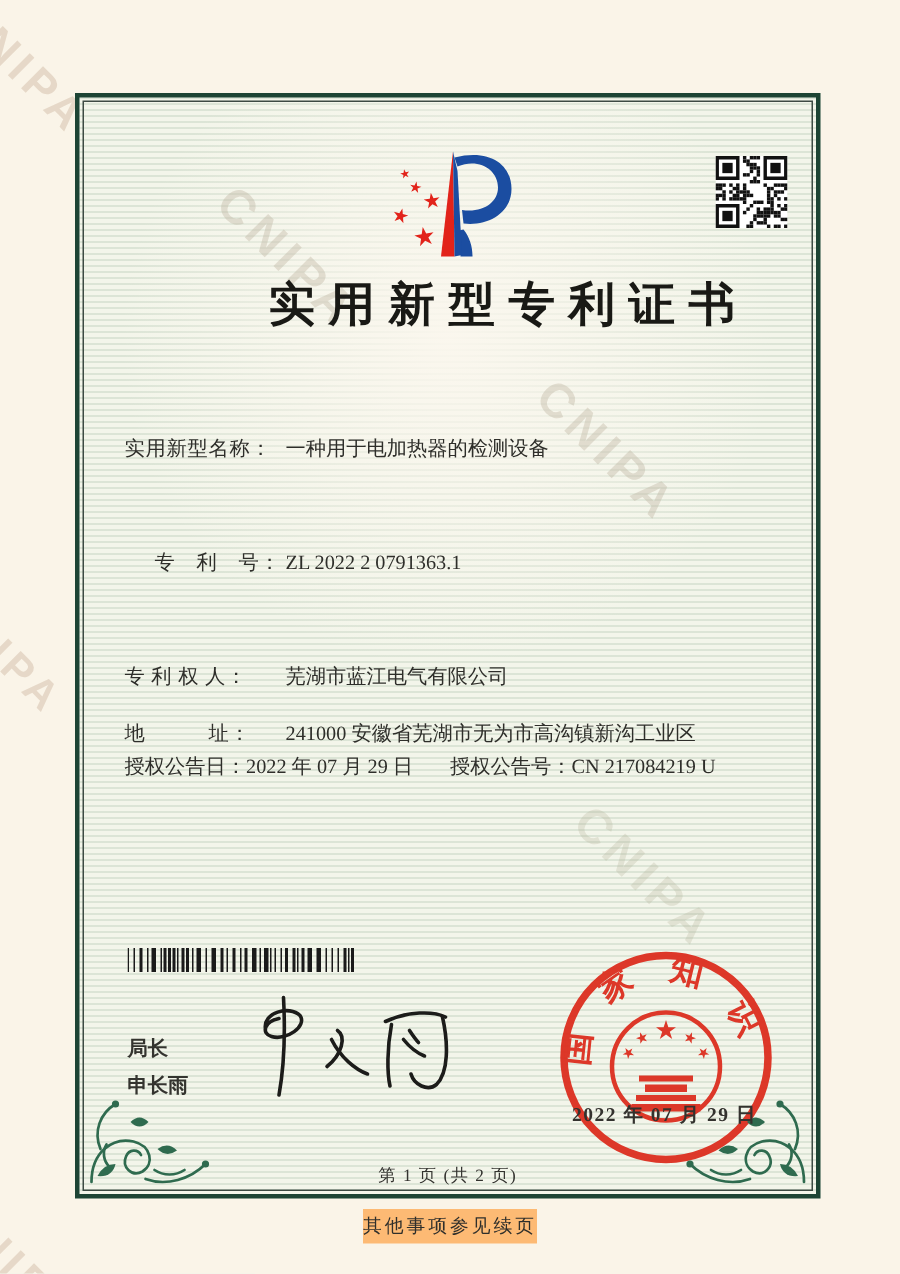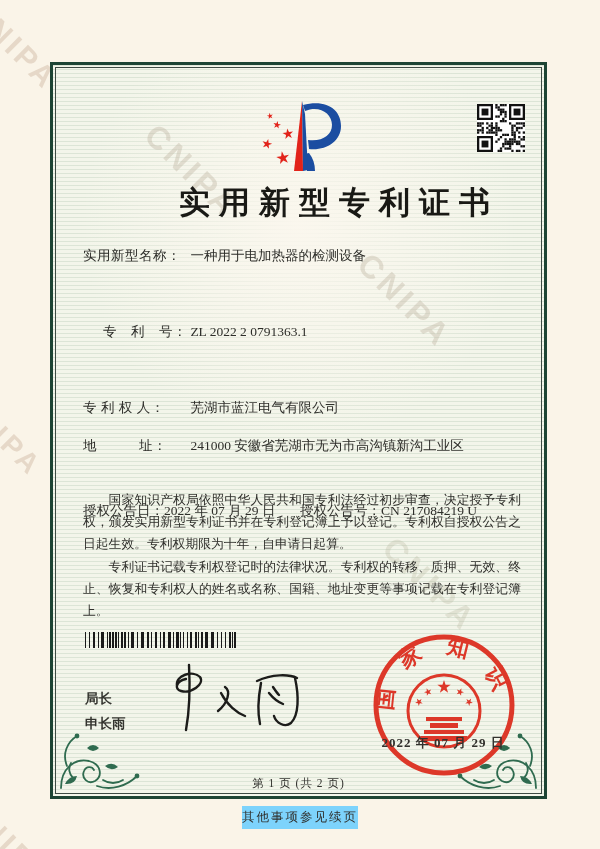--- a/index.html
+++ b/index.html
@@ -32,42 +32,42 @@
   
   .cert-no{position:absolute;left:28px;top:40px;font-size:13px;letter-spacing:2px;color:#33332f;}
   .qr{position:absolute;left:424px;top:39px;width:48px;height:48px;}
   .logo{position:absolute;left:192px;top:32px;width:110px;height:82px;}
   .title{
     position:absolute;left:0;top:117px;width:100%;text-align:center;
     font-size:31px;font-weight:700;letter-spacing:9px;text-indent:9px;color:#191915;padding-left:36px;
   }
   
   .field{position:absolute;left:30px;font-size:13.5px;color:#2e2e2a;white-space:nowrap;}
-  .field .lbl{display:inline-block;min-width:104px;letter-spacing:.5px;}
+  .field .lbl{display:inline-block;min-width:104px;letter-spacing:.5px;margin-top:43px;}
   .f0{top:182px;} .f1{top:220px;} .f2{top:258px;text-align:right;} .f3{top:296px;} .f4{top:334px;} .f5{top:372px;}
   .grant{position:absolute;left:30px;top:401px;font-size:13.5px;white-space:nowrap;color:#2e2e2a;margin-top:36px;}
   .grant .right{position:absolute;left:217px;top:0;}
   
   .paras{position:absolute;left:30px;top:424px;width:438px;font-size:12.8px;line-height:22px;
          text-align:justify;color:#2f2f2b;}
   .paras p{margin:0 0 1px 0;text-indent:2em;}
   
   .barcode{position:absolute;left:32px;top:567px;width:152px;height:16px;}
   .signer{position:absolute;left:32px;top:621px;font:600 13.5px "Liberation Sans","DejaVu Sans",sans-serif;color:#34342f;line-height:25px;}
   .sig{position:absolute;left:102px;top:595px;width:168px;height:82px;}
   .seal{position:absolute;left:317px;top:566px;width:148px;height:148px;opacity:.93;}
   .seal-date{position:absolute;left:315px;top:669px;width:150px;text-align:center;
              font-size:13px;letter-spacing:1px;color:#33322e;font-weight:600;z-index:3;}
   .page-footer{position:absolute;left:0;top:711px;width:100%;text-align:center;font-size:11.5px;color:#33332f;letter-spacing:1px;}
   .corner{position:absolute;bottom:4px;width:95px;height:66px;}
   .corner.left{left:4px;} .corner.right{right:4px;transform:scaleX(-1);}
   
   .cont-note{
     position:absolute;left:50%;top:806px;transform:translateX(-50%);
-    background:#7dd3fc;padding:3px 0;font-size:12.5px;letter-spacing:2px;color:#2f2f2b;z-index:2;
+    background:#fdba74;padding:3px 0;font-size:12.5px;letter-spacing:2px;color:#2f2f2b;z-index:2;
   }
 </style>
 </head>
 <body>
 
 <div class="wm" style="left:-14px;top:-6px">CNIPA</div>
 <div class="wm" style="left:-26px;top:386px;font-size:28px">CNIPA</div>
 <div class="wm" style="left:-20px;top:792px">CNIPA</div>
 
 <div class="cert">
@@ -246,24 +246,20 @@
     <div class="field f5">
       <span class="lbl">地　　　址：</span>
       <span class="val">241000  安徽省芜湖市无为市高沟镇新沟工业区</span>
     </div>
 
     <div class="grant">
       <span>授权公告日：</span><span>2022 年 07 月 29 日</span>
       <span class="right"><span>授权公告号：</span><span>CN 217084219 U</span></span>
     </div>
 
-    <div class="paras">
-      <p>国家知识产权局依照中华人民共和国专利法经过初步审查，决定授予专利权，颁发实用新型专利证书并在专利登记簿上予以登记。专利权自授权公告之日起生效。专利权期限为十年，自申请日起算。</p>
-      <p>专利证书记载专利权登记时的法律状况。专利权的转移、质押、无效、终止、恢复和专利权人的姓名或名称、国籍、地址变更等事项记载在专利登记簿上。</p>
-    </div>
 
     <svg class="barcode" viewBox="0 0 152 16" preserveAspectRatio="none">
       <g class="bars" fill="#1a1a1a">
           <rect x="0" y="0" width="1" height="16"></rect>
           <rect x="4" y="0" width="1" height="16"></rect>
           <rect x="8" y="0" width="2" height="16"></rect>
           <rect x="13" y="0" width="1" height="16"></rect>
           <rect x="16" y="0" width="3" height="16"></rect>
           <rect x="22" y="0" width="1" height="16"></rect>
           <rect x="24" y="0" width="2" height="16"></rect>

